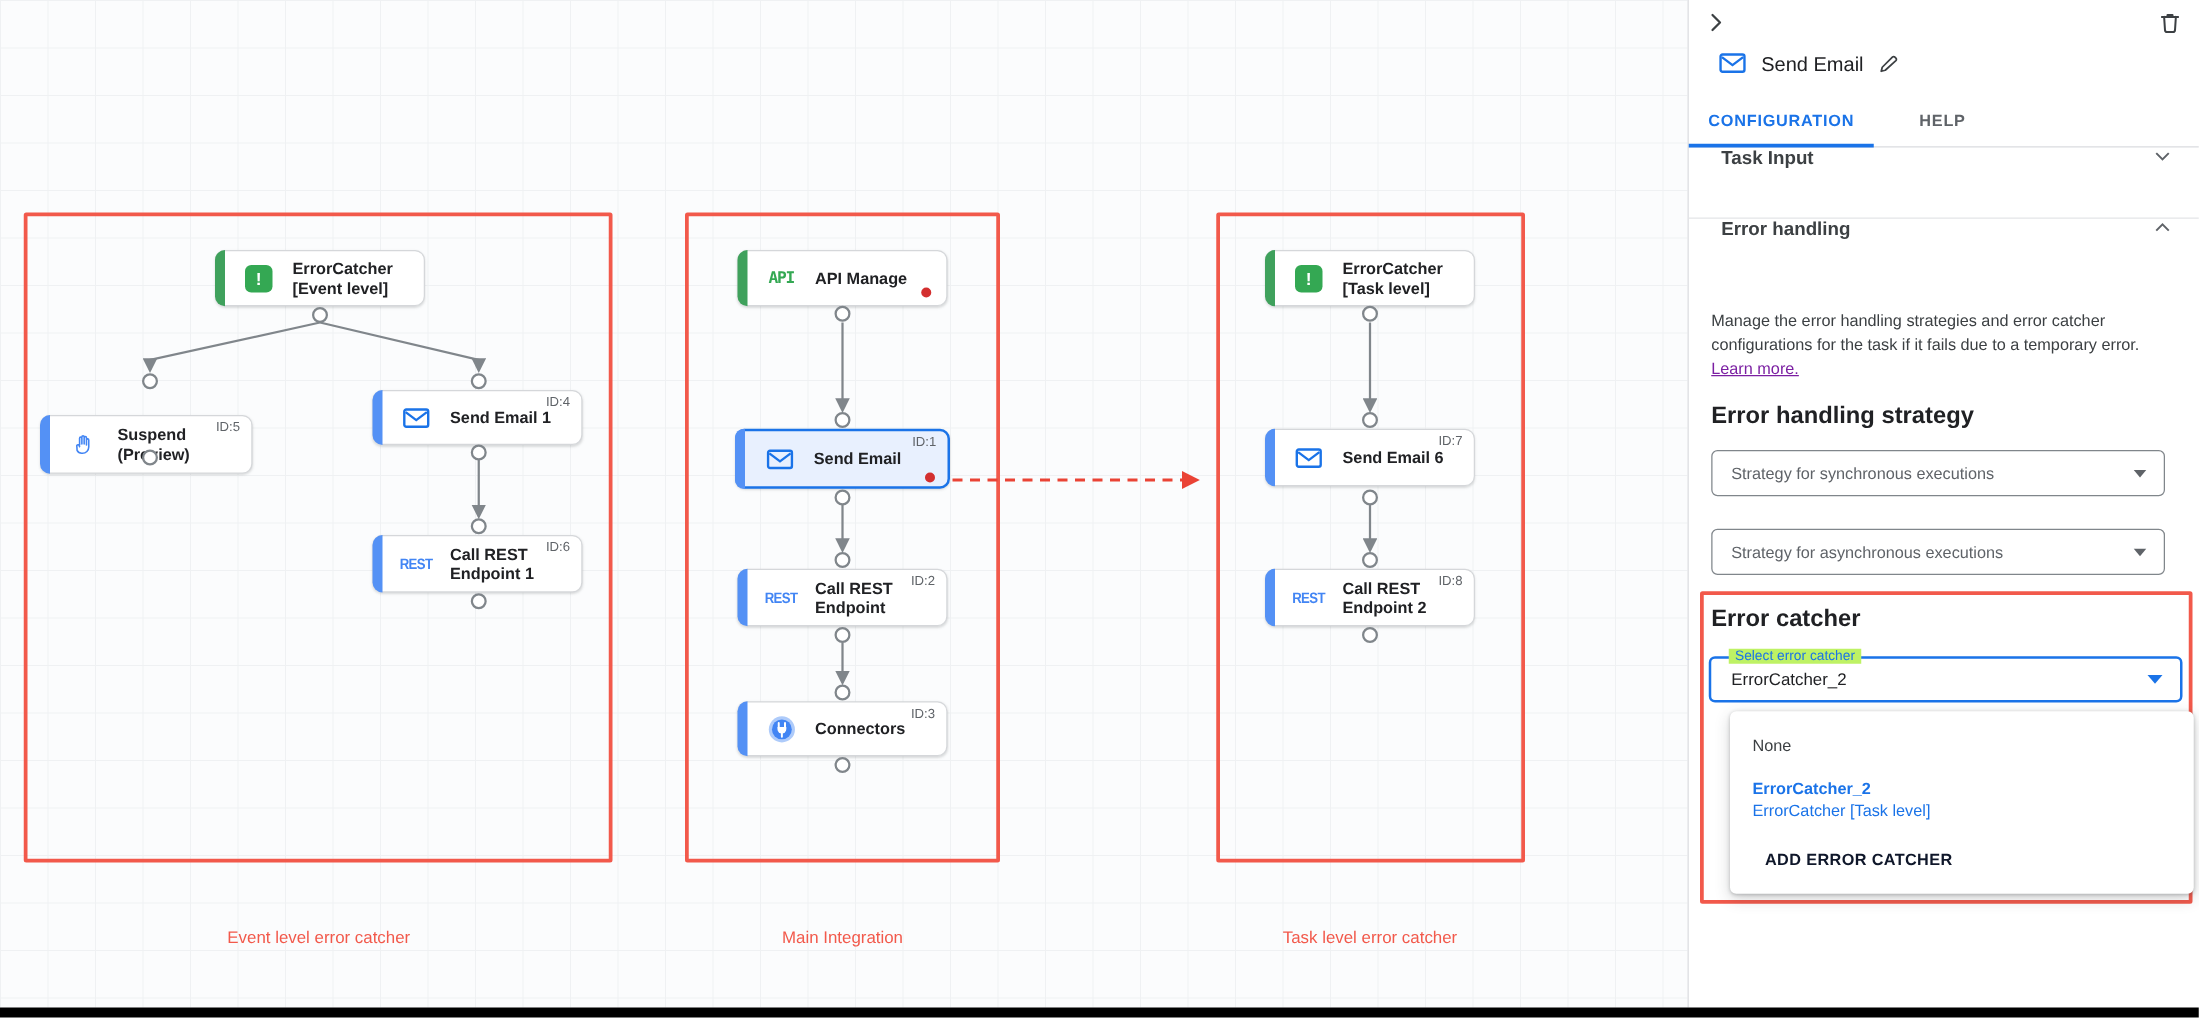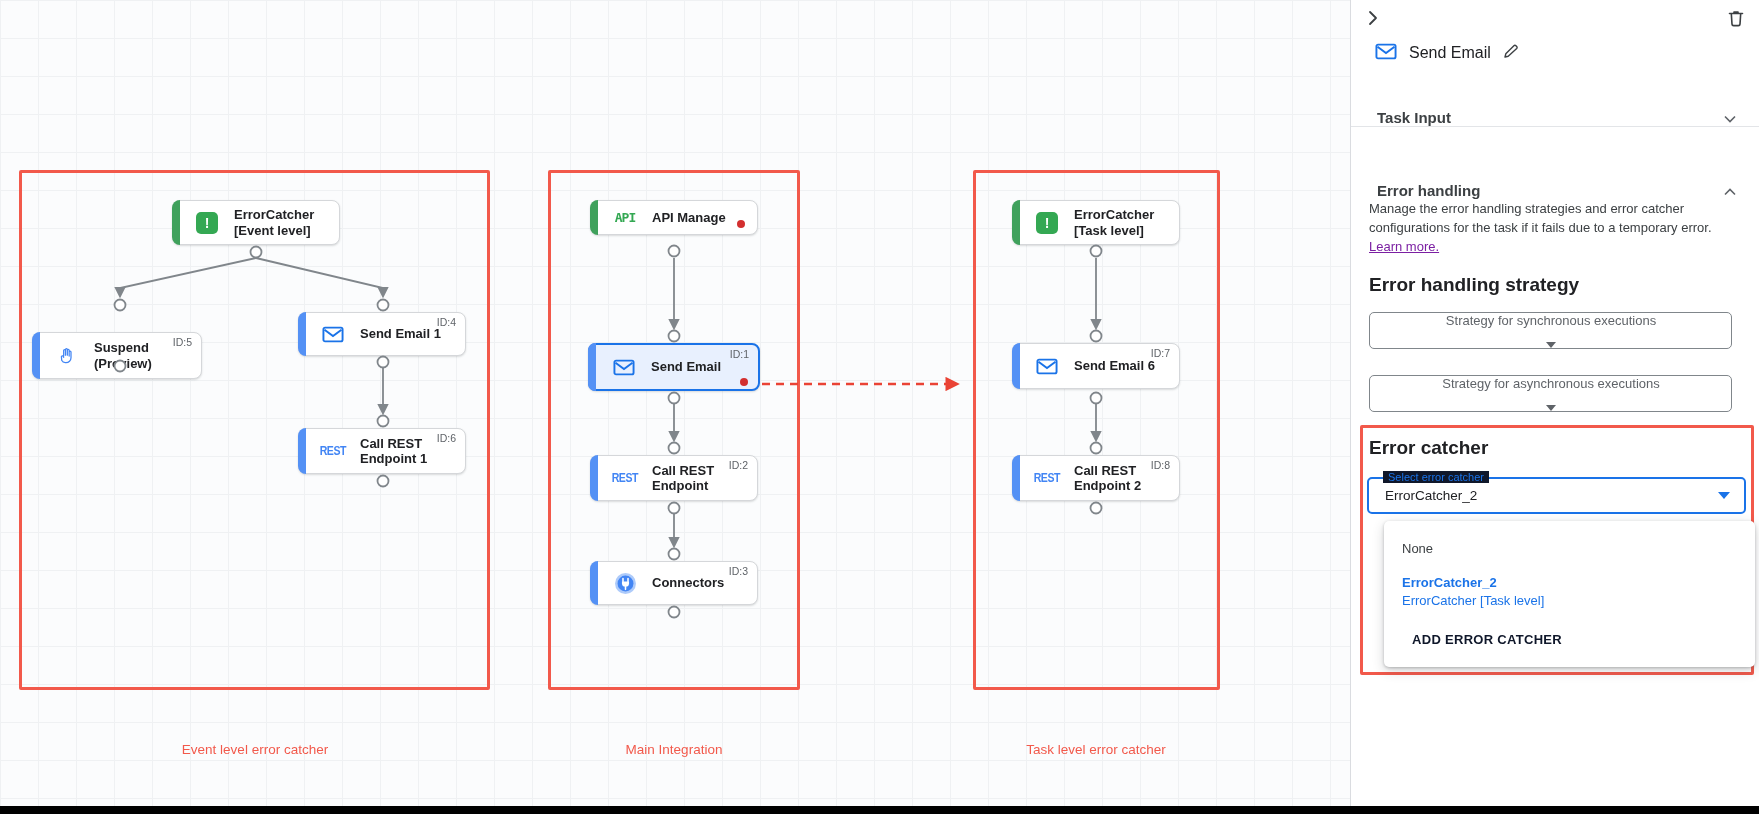--- a/index.html
+++ b/index.html
@@ -44,40 +44,40 @@
   .panel-top { height:36px; position:relative; }
   .collapse-btn { position:absolute; left:14px; top:10px; cursor:pointer; }
   .trash-btn { position:absolute; right:14px; top:9px; cursor:pointer; }
   .title-row { height:34px; display:flex; align-items:center; padding:0 24px; gap:12px; }
   .panel-title { font-size:16px; color:#202124; }
   .tabs { height:48px; display:flex; align-items:flex-end; border-bottom:1px solid #dadce0; }
   .tab { font-size:13px; font-weight:bold; letter-spacing:.6px; padding-bottom:13px; text-align:center; cursor:pointer; }
   .tab.active { color:#1a73e8; width:148px; position:relative; }
   .tab.active::after { content:""; position:absolute; left:0; right:0; bottom:-1px; height:3px; background:#1a73e8; }
   .tab.idle { color:#5f6368; width:110px; }
-  .section-header { display:flex; justify-content:space-between; align-items:flex-end;
+  .section-header { display:flex; justify-content:space-between; align-items:flex-start;
     padding:0 22px 0 26px; font-size:15px; font-weight:bold; color:#3c4043; cursor:pointer; }
   .sh-1 { height:57px; border-bottom:1px solid #e3e5e8; }
   .sh-2 { height:70px; border-bottom:1px solid #e3e5e8; }
   .sh-3 { height:72px; }
   .eh-desc { margin:0 24px 0 18px; font-size:13px; line-height:19px; color:#3c4043; }
   .learn-more { color:#7b1fa2; text-decoration:underline; cursor:pointer; }
   .field-label { margin:18px 0 0 18px; font-size:19px; font-weight:bold; color:#202124; }
   .dropdown { margin:16px 0 0 18px; width:363px; height:37px; border:1px solid #80868b; border-radius:5px;
     display:flex; align-items:center; justify-content:space-between; padding:0 14px 0 15px;
-    font-size:13px; color:#5f6368; cursor:pointer; background:#fff;flex-direction:column; }
+    font-size:13px; color:#5f6368; cursor:pointer; background:#fff; }
   .dd2 { margin-top:26px; }
   .caret-gray { width:0; height:0; border-left:5px solid transparent; border-right:5px solid transparent; border-top:6px solid #5f6368; }
   .caret-blue { width:0; height:0; border-left:6px solid transparent; border-right:6px solid transparent; border-top:7px solid #1a73e8; }
   .ec-wrap { position:relative; margin-top:13px; padding-top:12px; }
   .ec-annot { position:absolute; left:9px; right:5px; top:0; bottom:-8px; border:3px solid #f2594b; border-radius:2px; pointer-events:none; }
   .select-box { position:relative; margin:18px 0 0 16px; width:379px; height:37px; border:2px solid #1a73e8;
     border-radius:5px; display:flex; align-items:center; justify-content:space-between;
     padding:0 14px 0 16px; font-size:13.5px; color:#202124; cursor:pointer; background:#fff; }
-  .float-label { position:absolute; left:14px; top:-8px; background:#0f172a; padding:0 5px;
+  .float-label { position:absolute; left:14px; top:-8px; background:#bef264; padding:0 5px;
     font-size:11px; color:#1a73e8; white-space:nowrap; }
   .menu { margin:7px 0 0 33px; width:371px; background:#fff; border-radius:5px;
     box-shadow:0 1px 3px rgba(60,64,67,.3), 0 4px 12px rgba(60,64,67,.22);
     padding:11px 0 18px; position:relative; z-index:2; }
   .mi { padding:8px 18px; font-size:13px; color:#3c4043; cursor:pointer; }
   .mi-name { font-weight:bold; line-height:18px; }
   .mi-desc { line-height:18px; }
   .mi.sel .mi-name, .mi.sel .mi-desc { color:#1a73e8; font-weight:normal; }
   .mi.sel .mi-name { font-weight:bold; }
   .add-btn { padding:14px 18px 2px 28px; font-size:13px; font-weight:bold; letter-spacing:.3px; color:#0f172a; cursor:pointer; }
@@ -133,21 +133,21 @@
   <div class="node" style="left:298px;top:428px;width:168px;height:46px">
     <span class="accent blue"></span>
     <span class="nicon">
         <span class="rest-text">REST</span>
       </span>
     <span class="ntitle">Call REST
 Endpoint 1</span>
     <span class="nid">ID:6</span>
   </div>
 
-  <div class="node" style="left:590px;top:200px;width:168px;height:35px">
+  <div class="node" style="left:590px;top:200px;width:168px;height:45px">
     <span class="accent green"></span>
     <span class="nicon">
         <span class="api-text">API</span>
       </span>
     <span class="ntitle">API Manage</span>
     <span class="red-dot" style="right:12px;bottom:6px"></span>
   </div>
 
   <div class="node selected" style="left:588px;top:343px;width:172px;height:48px">
     <span class="accent blue"></span>
@@ -285,20 +285,24 @@
         </svg>
     </span>
     <span class="panel-title">Send Email</span>
     <span>
       <svg width="16" height="16" viewBox="0 0 16 16">
           <path d="M2 14 l.8-3.2 L10.9 2.7 a1.4 1.4 0 0 1 2 0 l.8.8 a1.4 1.4 0 0 1 0 2 L5.2 13.2 Z" class="icon-stroke" style="stroke-width:1.4"></path>
         </svg>
     </span>
   </div>
 
+  <div class="tabs">
+    <div class="tab active">CONFIGURATION</div>
+    <div class="tab idle">HELP</div>
+  </div>
 
   <div class="section-header sh-1">
     <span>Task Input</span>
     <svg width="14" height="14" viewBox="0 0 14 14">
         <polyline points="2,4.5 7,9.5 12,4.5" fill="none" stroke="#5f6368" stroke-width="1.6"></polyline>
       </svg>
   </div>
 
 
   <div class="section-header sh-3">

